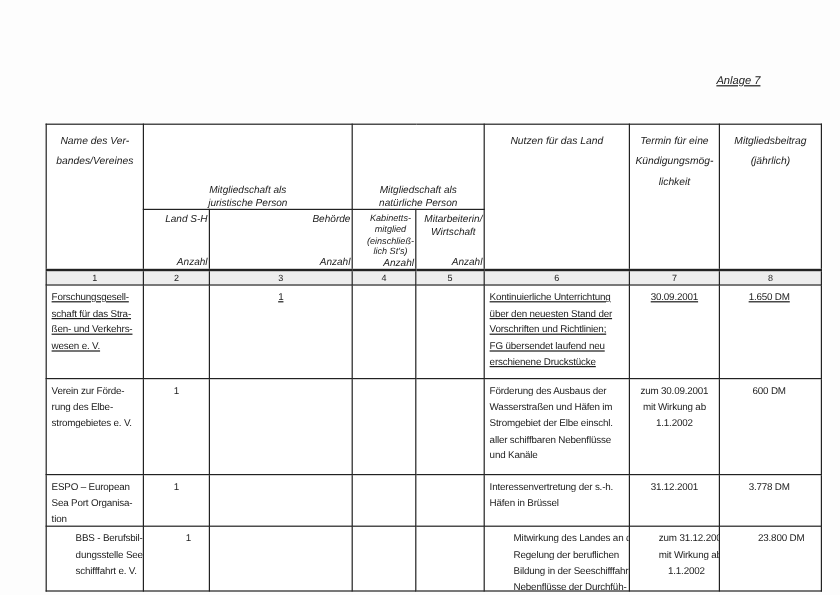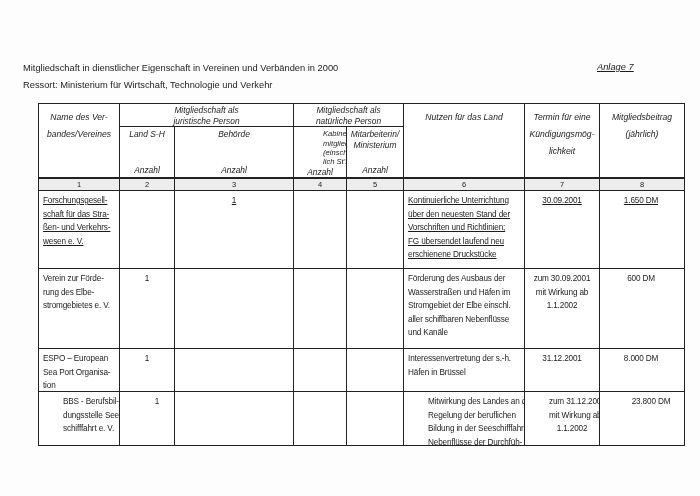--- a/index.html
+++ b/index.html
@@ -5,40 +5,39 @@
   html,body{margin:0;padding:0;width:700px;height:496px;background:#fdfdfd;overflow:hidden;
     font-family:"Liberation Sans", sans-serif;color:#1c1c1c;-webkit-font-smoothing:antialiased;}
   .page{position:relative;width:700px;height:496px;}
   .doc-title{position:absolute;left:23px;top:60px;font-size:9.3px;line-height:16.5px;white-space:pre;}
   .annex{position:absolute;left:597px;top:62px;font-size:9.3px;text-decoration:underline;font-style:italic;}
   table.grid{position:absolute;left:38px;top:103px;width:646px;border-collapse:collapse;table-layout:fixed;}
   table.grid td{border:1px solid #222;padding:0;vertical-align:top;overflow:hidden;background:#fff;}
   
   td.hdr{background:#e4e4e4;font-style:italic;text-align:center;}
   .merged{height:73px;box-sizing:border-box;padding-top:5px;font-size:8.6px;line-height:17px;white-space:pre;}
-  .group{height:22px;box-sizing:border-box;padding-top:1px;font-size:8.4px;line-height:10.5px;white-space:pre;}
-  .sub{display:flex;flex-direction:column;height:49px;box-sizing:border-box;padding:2px 1px 1px;}
+  .group{height:22px;box-sizing:border-box;padding-top:1px;font-size:8.4px;line-height:10.5px;white-space:pre;margin-top:48px;}
+  .sub{display:flex;flex-direction:column;height:49px;box-sizing:border-box;padding:2px 1px 1px;align-items:flex-end;}
   .sub-label{font-size:8.4px;line-height:11px;white-space:pre;}
   .sub-label.kab{font-size:7.6px;line-height:9.3px;margin-left:28px;}
   .spacer{flex:1;}
   .anzahl{font-size:8.4px;line-height:10px;}
   tr.numrow td{background:#ededed;border-top:2px solid #222;font-size:7.5px;line-height:11px;height:11px;
     text-align:center;font-style:normal;}
   
   .cell{box-sizing:border-box;padding:3px 4px 0;font-size:8.2px;line-height:13.5px;letter-spacing:-0.15px;
     white-space:pre;overflow:hidden;}
   tr.r1 .cell{height:77px;text-decoration:underline;} tr.r2 .cell{height:79px;} tr.r3 .cell{height:42px;} tr.r4 .cell{height:53px;margin-left:20px;}
   .ctr{text-align:center;} .rgt{text-align:center;padding-right:6px;}
 </style>
 </head>
 <body>
 
 <div class="page">
 
-  <div class="doc-title"><span>Mitgliedschaft in dienstlicher Eigenschaft in Vereinen und Verbänden in 2000</span><br><span>Ressort: Ministerium für Wirtschaft, Technologie und Verkehr</span></div>
 
   <div class="annex">Anlage 7</div>
 
   <table class="grid">
     <colgroup>
       <col style="width:81px">
         <col style="width:55px">
         <col style="width:119px">
         <col style="width:53px">
       <col style="width:57px">
@@ -96,21 +95,21 @@
 mitglied
 (einschließ-
 lich St's)</div>
           <div class="spacer"></div>
           <div class="anzahl">Anzahl</div>
         </div>
       </td>
       <td class="hdr">
         <div class="sub">
           <div class="sub-label">Mitarbeiterin/
-Ministerium</div>
+Wirtschaft</div>
           <div class="spacer"></div>
           <div class="anzahl">Anzahl</div>
         </div>
       </td>
     </tr>
 
     <tr class="numrow">
       <td>1</td>
       <td>2</td>
       <td>3</td>
@@ -209,21 +208,21 @@
             <div class="cell ctr"></div>
           </td>
       <td>
             <div class="cell">Interessenvertretung der s.-h.
 Häfen in Brüssel</div>
           </td>
       <td>
             <div class="cell ctr">31.12.2001</div>
           </td>
       <td>
-            <div class="cell rgt">8.000 DM</div>
+            <div class="cell rgt">3.778 DM</div>
           </td>
     </tr>
 
     <tr class="r4">
       <td>
             <div class="cell">BBS - Berufsbil-
 dungsstelle See-
 schifffahrt e. V.</div>
           </td>
       <td>

